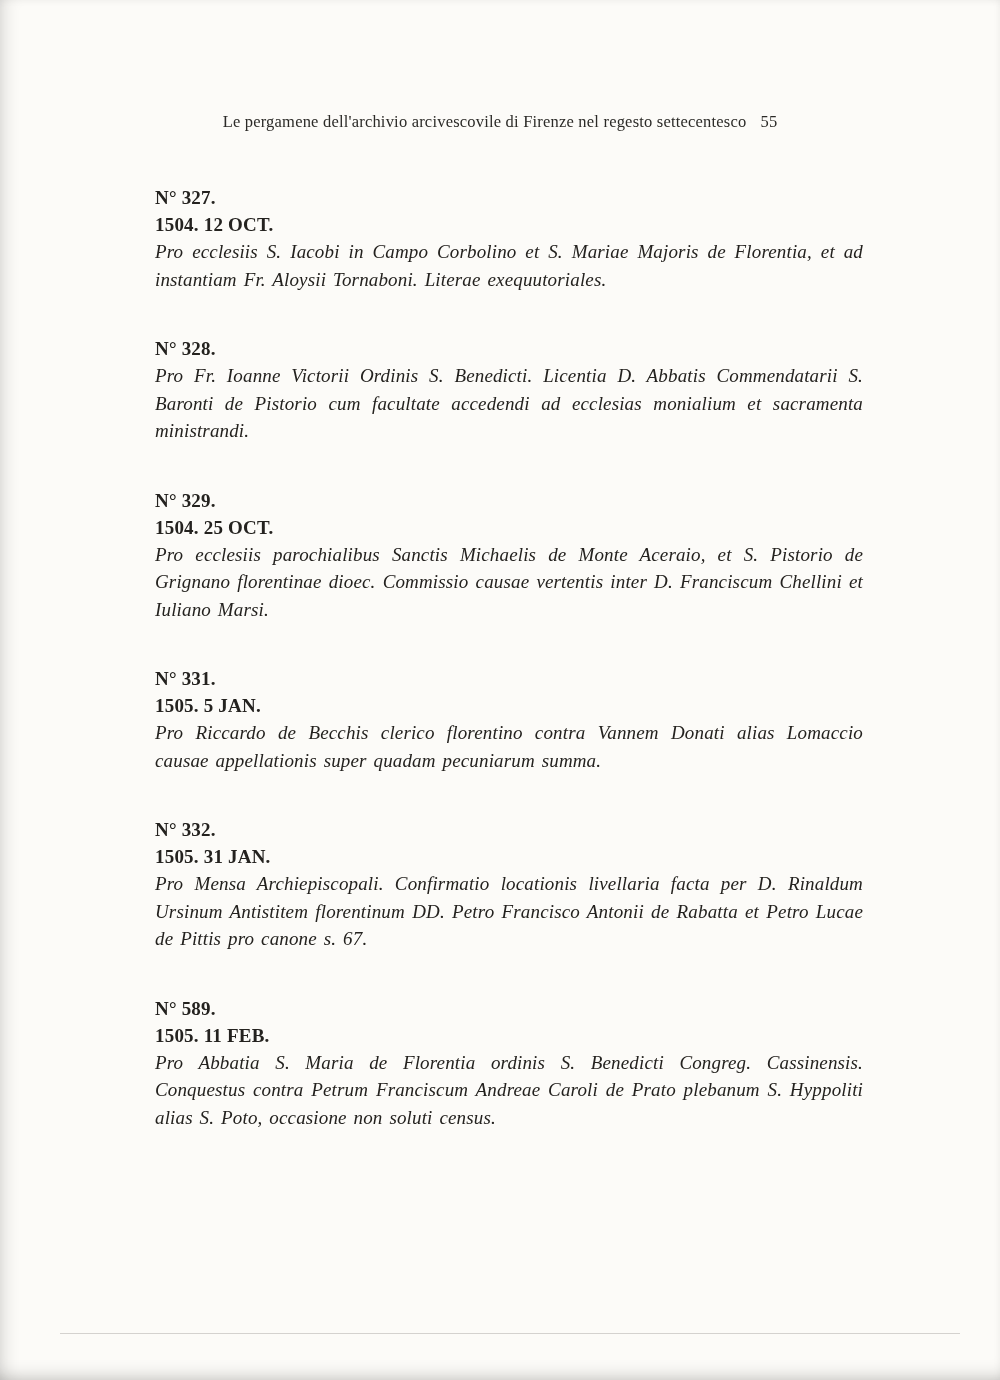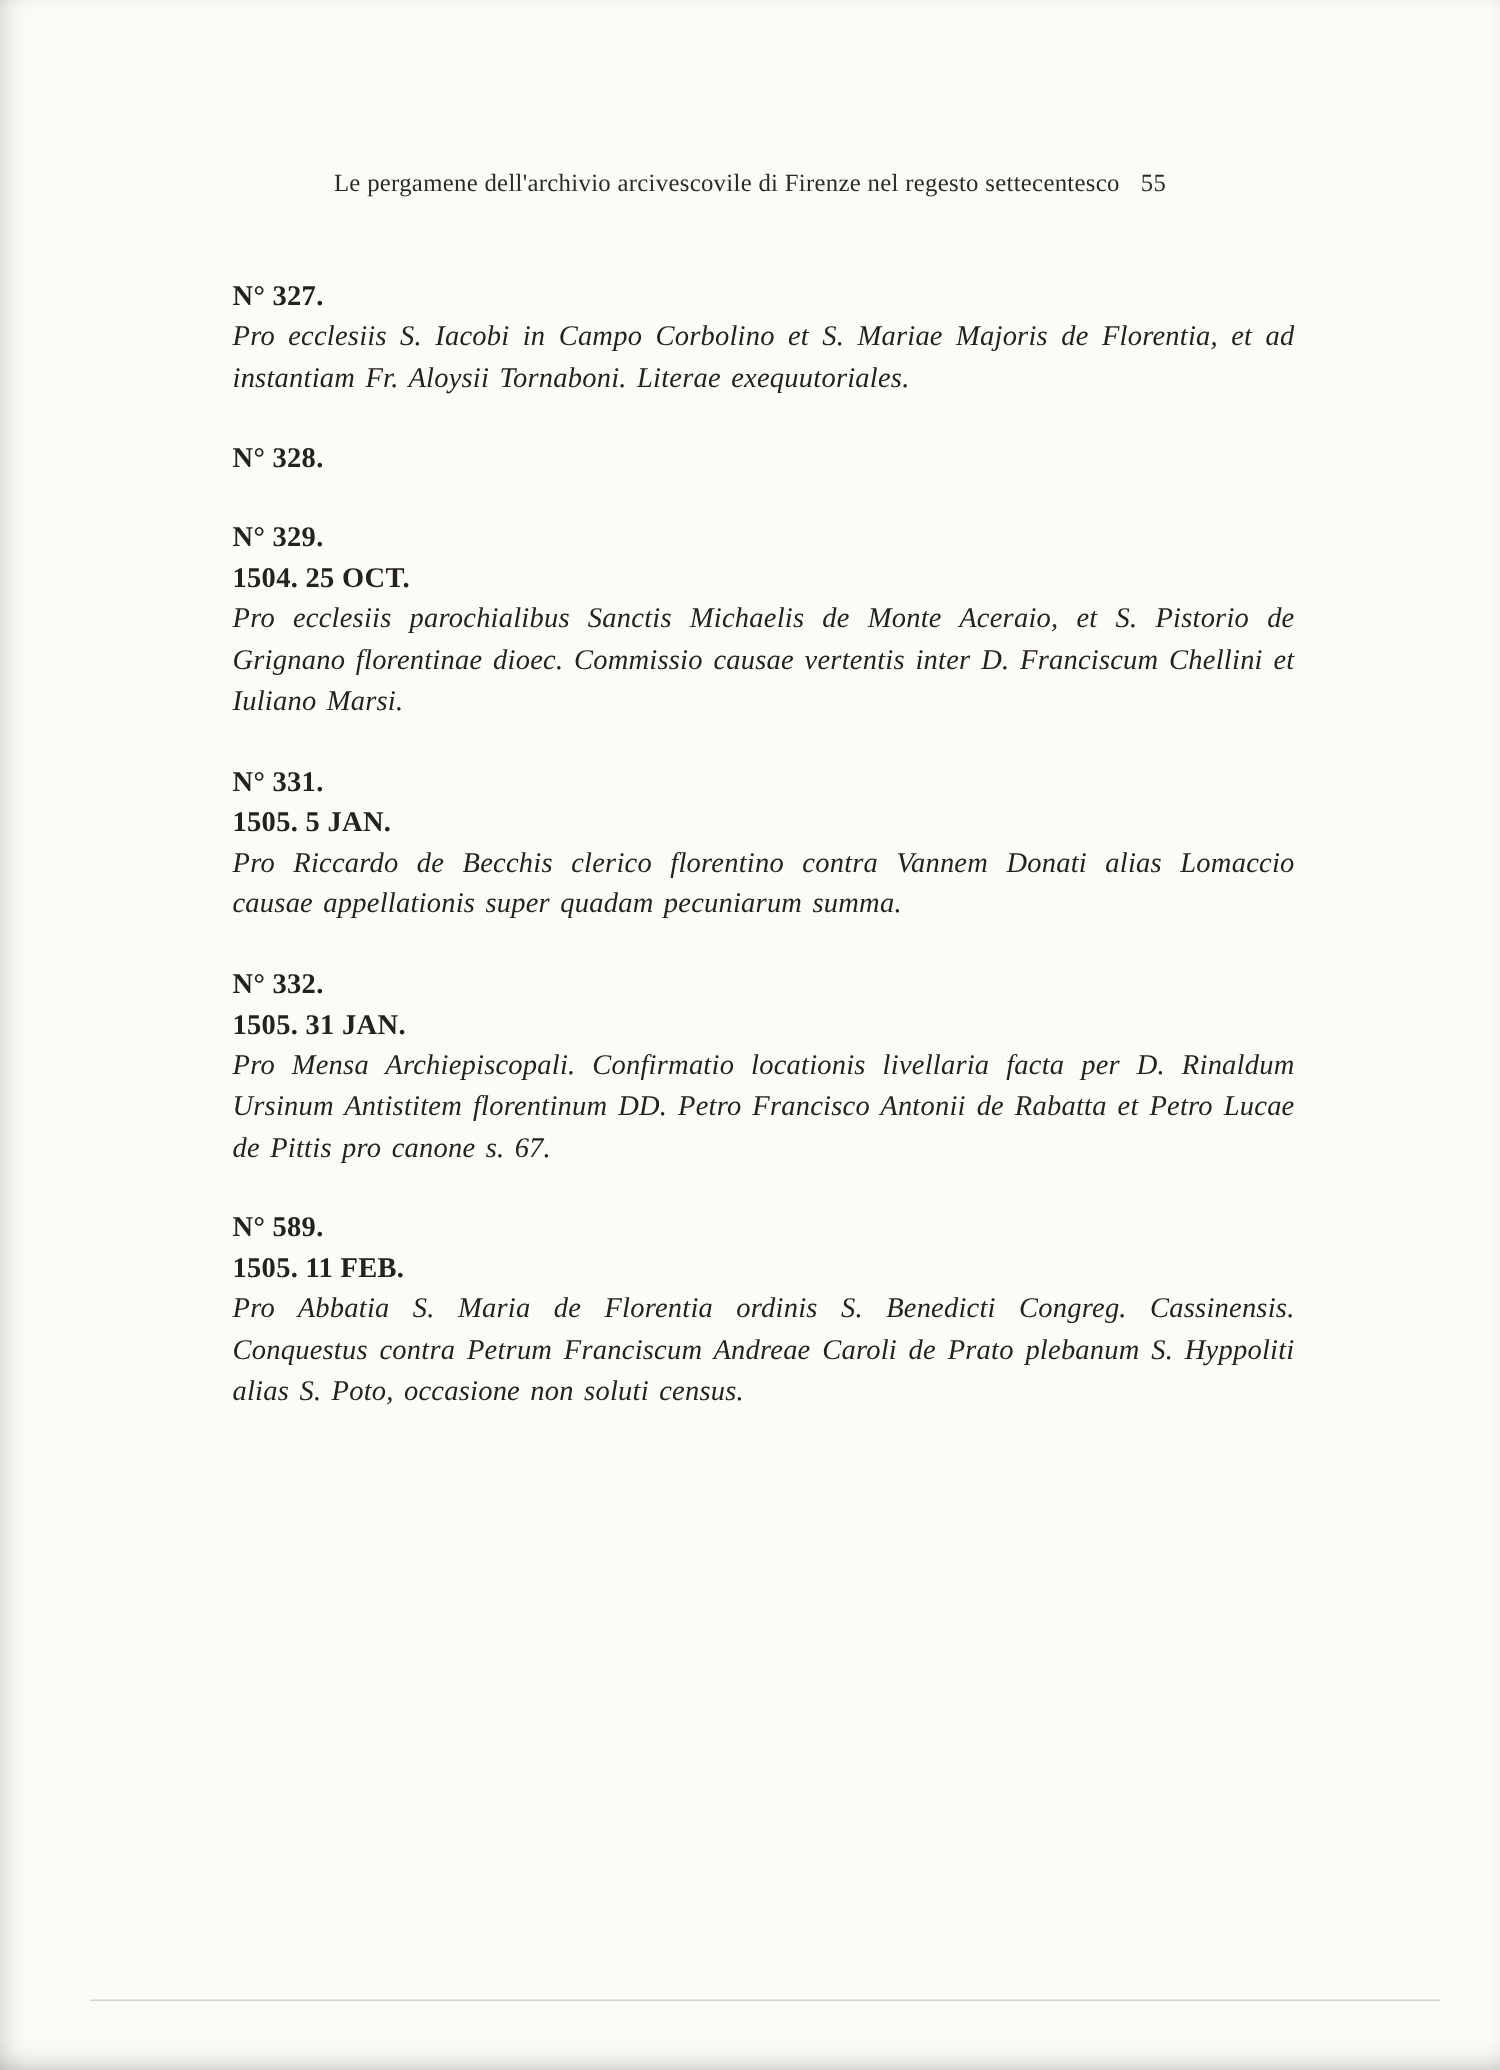--- a/index.html
+++ b/index.html
@@ -36,21 +36,21 @@
   .header-pagenum {
     margin-left: 14px;
   }
   .content {
     position: absolute;
     top: 184px;
     left: 155px;
     width: 708px;
     color: #24221f;
   }
-  .entry + .entry { margin-top: 26px; }
+  .entry + .entry { margin-top: 42px; }
   .entry-number,
   .entry-date {
     font-weight: bold;
     font-size: 19px;
     line-height: 27px;
     letter-spacing: 0.2px;
   }
   .entry-desc {
     margin: 0;
     font-style: italic;
@@ -75,25 +75,27 @@
 <div class="page">
 
   <div class="header-line">
     <span class="header-title">Le pergamene dell'archivio arcivescovile di Firenze nel regesto settecentesco</span><span class="header-pagenum">55</span>
   </div>
 
   <div class="content">
 
     <section class="entry">
       <div class="entry-number">N° 327.</div>
+      <div class="entry-date">1504. 12 OCT.</div>
       <p class="entry-desc">Pro ecclesiis S. Iacobi in Campo Corbolino et S. Mariae Majoris de Florentia, et ad instantiam Fr. Aloysii Tornaboni. Literae exequutoriales.</p>
     </section>
 
     <section class="entry">
       <div class="entry-number">N° 328.</div>
+      <p class="entry-desc">Pro Fr. Ioanne Victorii Ordinis S. Benedicti. Licentia D. Abbatis Commendatarii S. Baronti de Pistorio cum facultate accedendi ad ecclesias monialium et sacramenta ministrandi.</p>
     </section>
 
     <section class="entry">
       <div class="entry-number">N° 329.</div>
       <div class="entry-date">1504. 25 OCT.</div>
       <p class="entry-desc">Pro ecclesiis parochialibus Sanctis Michaelis de Monte Aceraio, et S. Pistorio de Grignano florentinae dioec. Commissio causae vertentis inter D. Franciscum Chellini et Iuliano Marsi.</p>
     </section>
 
 
     <section class="entry">

